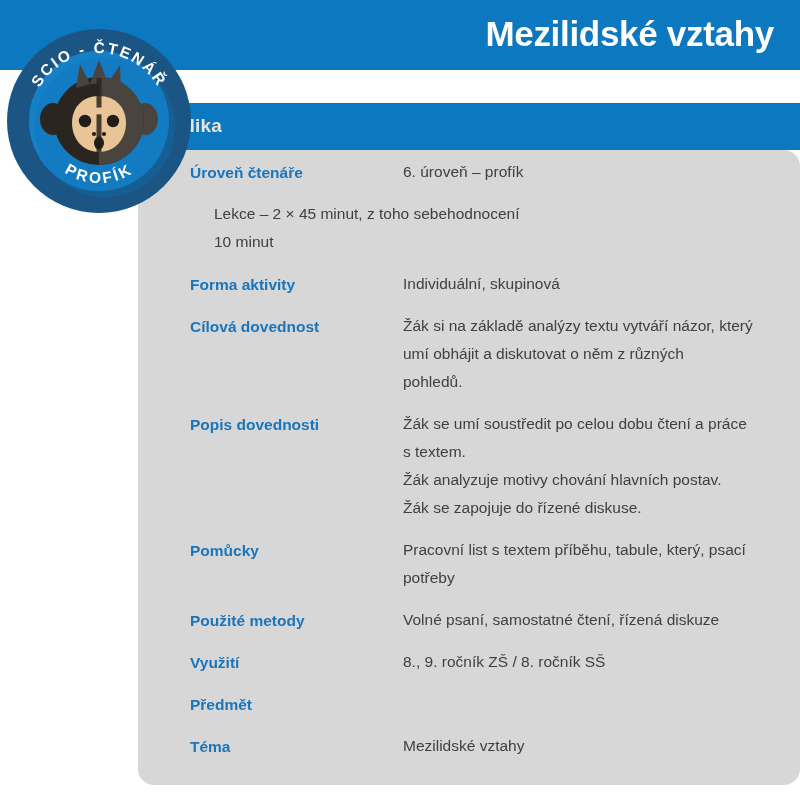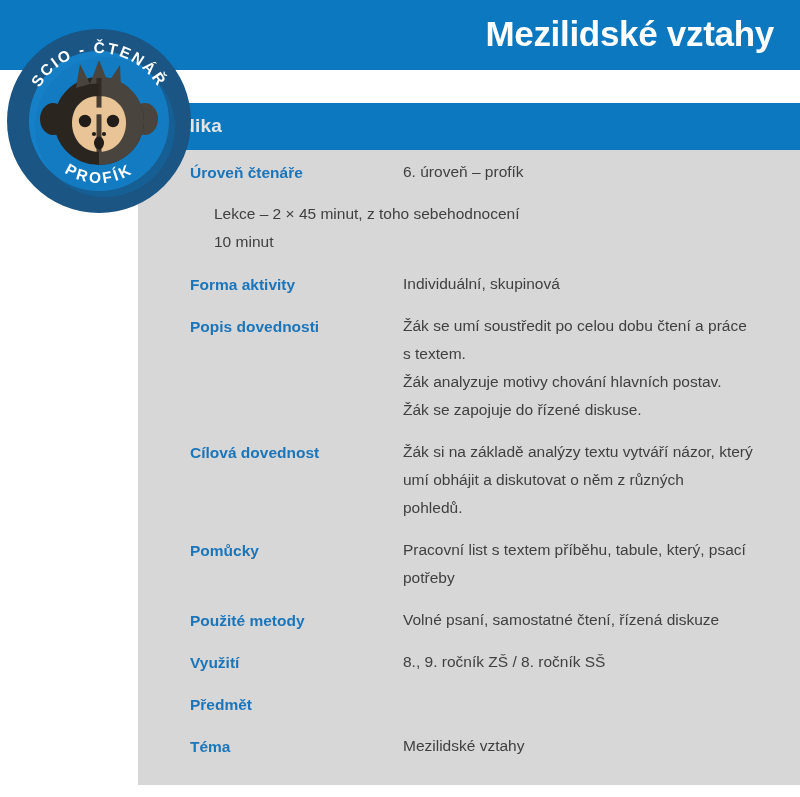--- a/index.html
+++ b/index.html
@@ -59,20 +59,21 @@
   }
 
   
   .table-panel {
     position: absolute;
     left: 138px;
     top: 150px;
     width: 662px;
     height: 635px;
     background: #d7d7d7;
+    border-radius: 16px;
   }
   .table-inner {
     position: absolute;
     left: 52px;
     top: 8px;
     width: 600px;
   }
   .row {
     display: flex;
     align-items: flex-start;
@@ -146,31 +147,31 @@
       </div>
       <div class="row">
         <div class="row-value">Lekce – 2 × 45 minut, z toho sebehodnocení
 10 minut</div>
       </div>
       <div class="row">
         <div class="row-label">Forma aktivity</div>
         <div class="row-value">Individuální, skupinová</div>
       </div>
       <div class="row">
+        <div class="row-label">Cílová dovednost</div>
+        <div class="row-value">Žák si na základě analýzy textu vytváří názor, který
+umí obhájit a diskutovat o něm z různých
+pohledů.</div>
+      </div>
+      <div class="row">
         <div class="row-label">Popis dovednosti</div>
         <div class="row-value">Žák se umí soustředit po celou dobu čtení a práce
 s textem.
 Žák analyzuje motivy chování hlavních postav.
 Žák se zapojuje do řízené diskuse.</div>
-      </div>
-      <div class="row">
-        <div class="row-label">Cílová dovednost</div>
-        <div class="row-value">Žák si na základě analýzy textu vytváří názor, který
-umí obhájit a diskutovat o něm z různých
-pohledů.</div>
       </div>
       <div class="row">
         <div class="row-label">Pomůcky</div>
         <div class="row-value">Pracovní list s textem příběhu, tabule, který, psací
 potřeby</div>
       </div>
       <div class="row">
         <div class="row-label">Použité metody</div>
         <div class="row-value">Volné psaní, samostatné čtení, řízená diskuze</div>
       </div>

